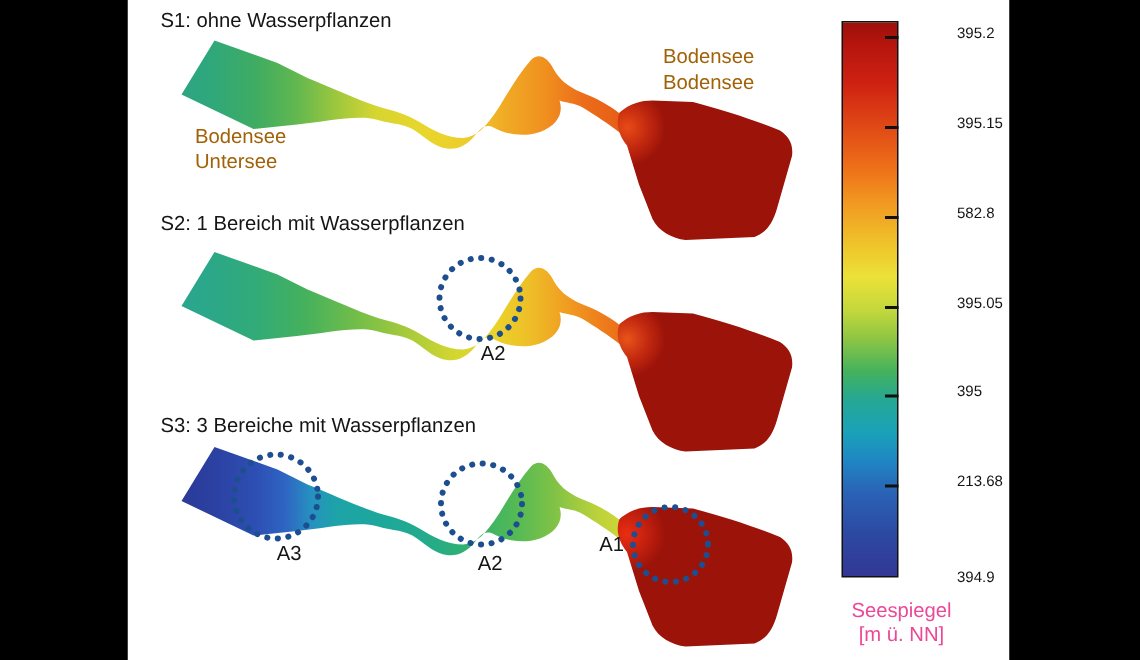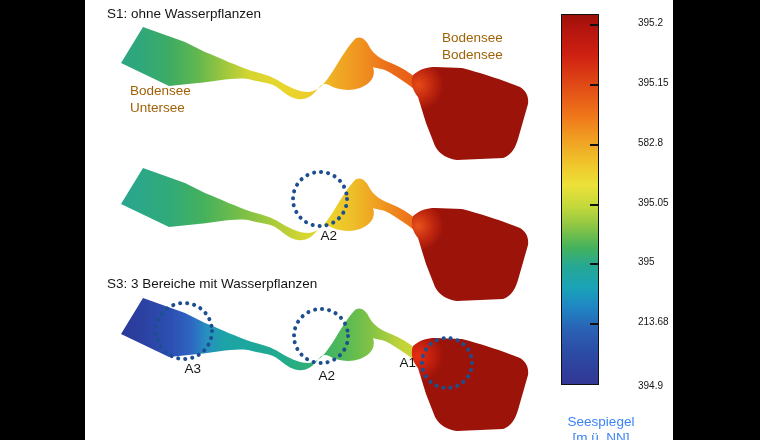--- a/index.html
+++ b/index.html
@@ -14,21 +14,21 @@
   .map{position:absolute;width:470px;height:140px;}
   .cbar{position:absolute;left:561px;top:14px;width:36px;height:369px;border:1px solid #111;
         background:linear-gradient(to bottom,
           #9c1009 0%,#b5150e 4%,#cf2112 11%,#e04a16 19%,#ef7419 27%,
           #f19b22 33%,#efc32a 40%,#ece139 46%,#c3d83b 52%,#8fc643 57%,
           #44b25c 63%,#26a893 68%,#1aa2b8 74%,#1f87c4 79%,#2a62b5 85%,
           #2c4aa3 92%,#323795 100%);}
   .tick{position:absolute;left:590px;width:9px;height:2px;background:#111;}
   .ticklab{position:absolute;left:638px;font-size:10px;color:#151515;}
   .caption{position:absolute;left:558px;width:86px;text-align:center;font-size:13.5px;
-           line-height:16px;color:#3b82f6;margin-top:15px;}
+           line-height:16px;color:#ec4899;}
 </style>
 </head>
 <body>
 
 <div class="stage">
   <div class="panel"></div>
   <div class="bar-left"></div>
   <div class="bar-right"></div>
 
   <svg width="0" height="0" style="position:absolute" aria-hidden="true">
@@ -103,20 +103,21 @@
       <radialGradient id="ob3" cx="313" cy="60" r="32" gradientUnits="userSpaceOnUse">
         <stop offset="0" stop-color="#ea2e12"></stop>
           <stop offset="0.45" stop-color="#c01f0e"></stop>
         <stop offset="0.8" stop-color="#9c1309"></stop>
           <stop offset="1" stop-color="#9c1309"></stop>
       </radialGradient>
     </defs>
   </svg>
 
   <div class="t" style="left:107px;top:6px">S1: ohne Wasserpflanzen</div>
+  <div class="t" style="left:107px;top:141px">S2: 1 Bereich mit Wasserpflanzen</div>
   <div class="t" style="left:107px;top:276px">S3: 3 Bereiche mit Wasserpflanzen</div>
 
   <svg class="map" style="left:105px;top:25px" viewBox="0 0 470 140">
     <use href="#wc" fill="url(#g1)"></use>
     <use href="#ob" fill="url(#ob1)"></use>
   </svg>
 
   <svg class="map" style="left:105px;top:166px" viewBox="0 0 470 140">
     <use href="#wc" fill="url(#g2)"></use>
     <use href="#ob" fill="url(#ob2)"></use>

